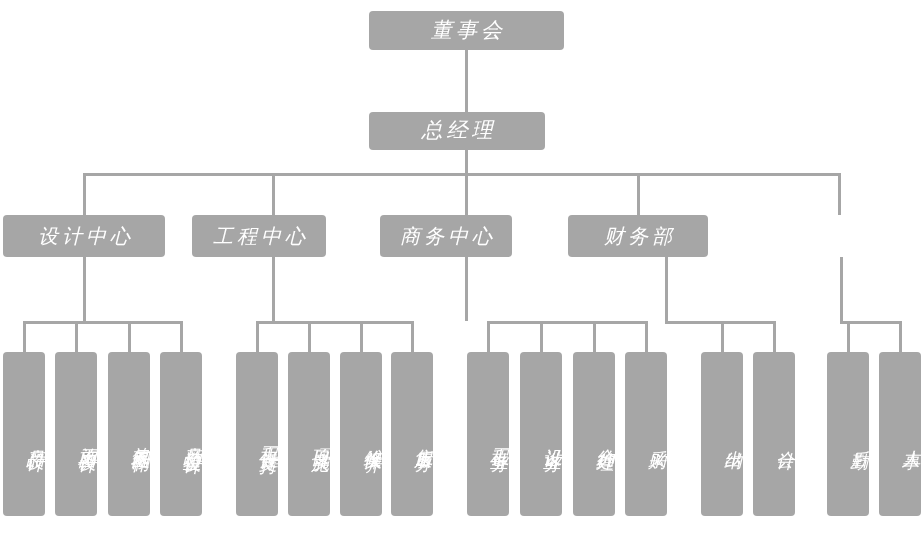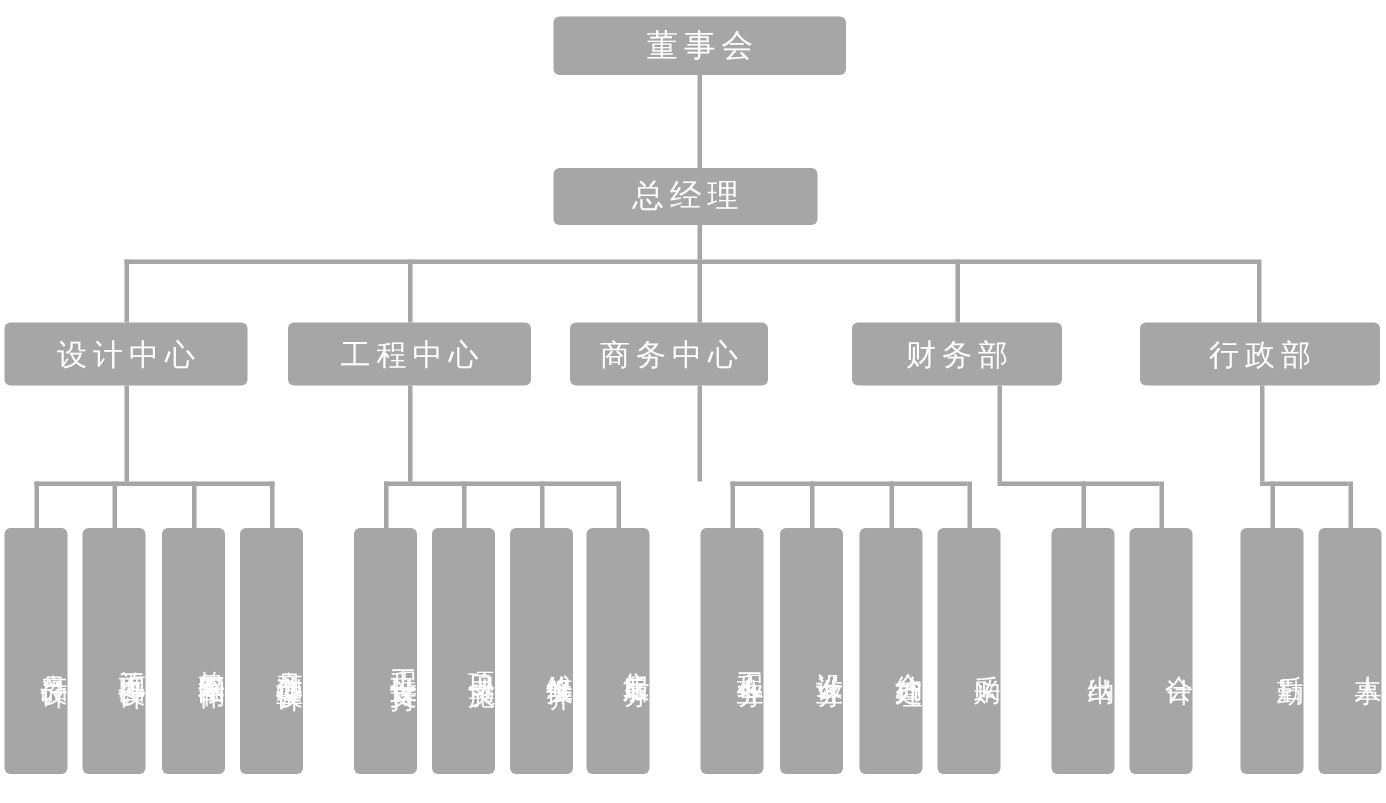--- a/index.html
+++ b/index.html
@@ -20,20 +20,21 @@
   .node {
     position: absolute;
     background: #a6a6a6;
     border-radius: 4px;
     color: #ffffff;
     display: flex;
     align-items: center;
     justify-content: center;
     box-sizing: border-box;
     line-height: 1.12;
+    font-style: italic;
   }
   .node.top {
     font-size: 21px;
     letter-spacing: 4px;
     text-indent: 4px;
   }
   .node.mid {
     font-size: 20px;
     letter-spacing: 4px;
     text-indent: 4px;
@@ -110,31 +111,28 @@
     <span class="txt">董事会</span>
   </div>
 
   <div class="node top" style="left:369px; top:112px; width:176px; height:38px;">
     <span class="txt">总经理</span>
   </div>
 
   <div class="node mid" style="left:3px; top:215px; width:162px; height:42px;">
     <span class="txt">设计中心</span>
   </div>
-  <div class="node mid" style="left:192px; top:215px; width:162px; height:42px;">
+  <div class="node mid" style="left:192px; top:215px; width:134px; height:42px;">
     <span class="txt">工程中心</span>
   </div>
   <div class="node mid" style="left:380px; top:215px; width:132px; height:42px;">
     <span class="txt">商务中心</span>
   </div>
   <div class="node mid" style="left:568px; top:215px; width:140px; height:42px;text-align:right;">
     <span class="txt">财务部</span>
-  </div>
-  <div class="node mid" style="left:760px; top:215px; width:160px; height:42px;">
-    <span class="txt">行政部</span>
   </div>
 
   <div class="node leaf" style="left:3px; top:352px; width:42px; height:164px;">
     <span class="txt">产品设计</span>
   </div>
   <div class="node leaf" style="left:55px; top:352px; width:42px; height:164px;">
     <span class="txt">施工图设计</span>
   </div>
   <div class="node leaf" style="left:108px; top:352px; width:42px; height:164px;">
     <span class="txt">效果图制作</span>

